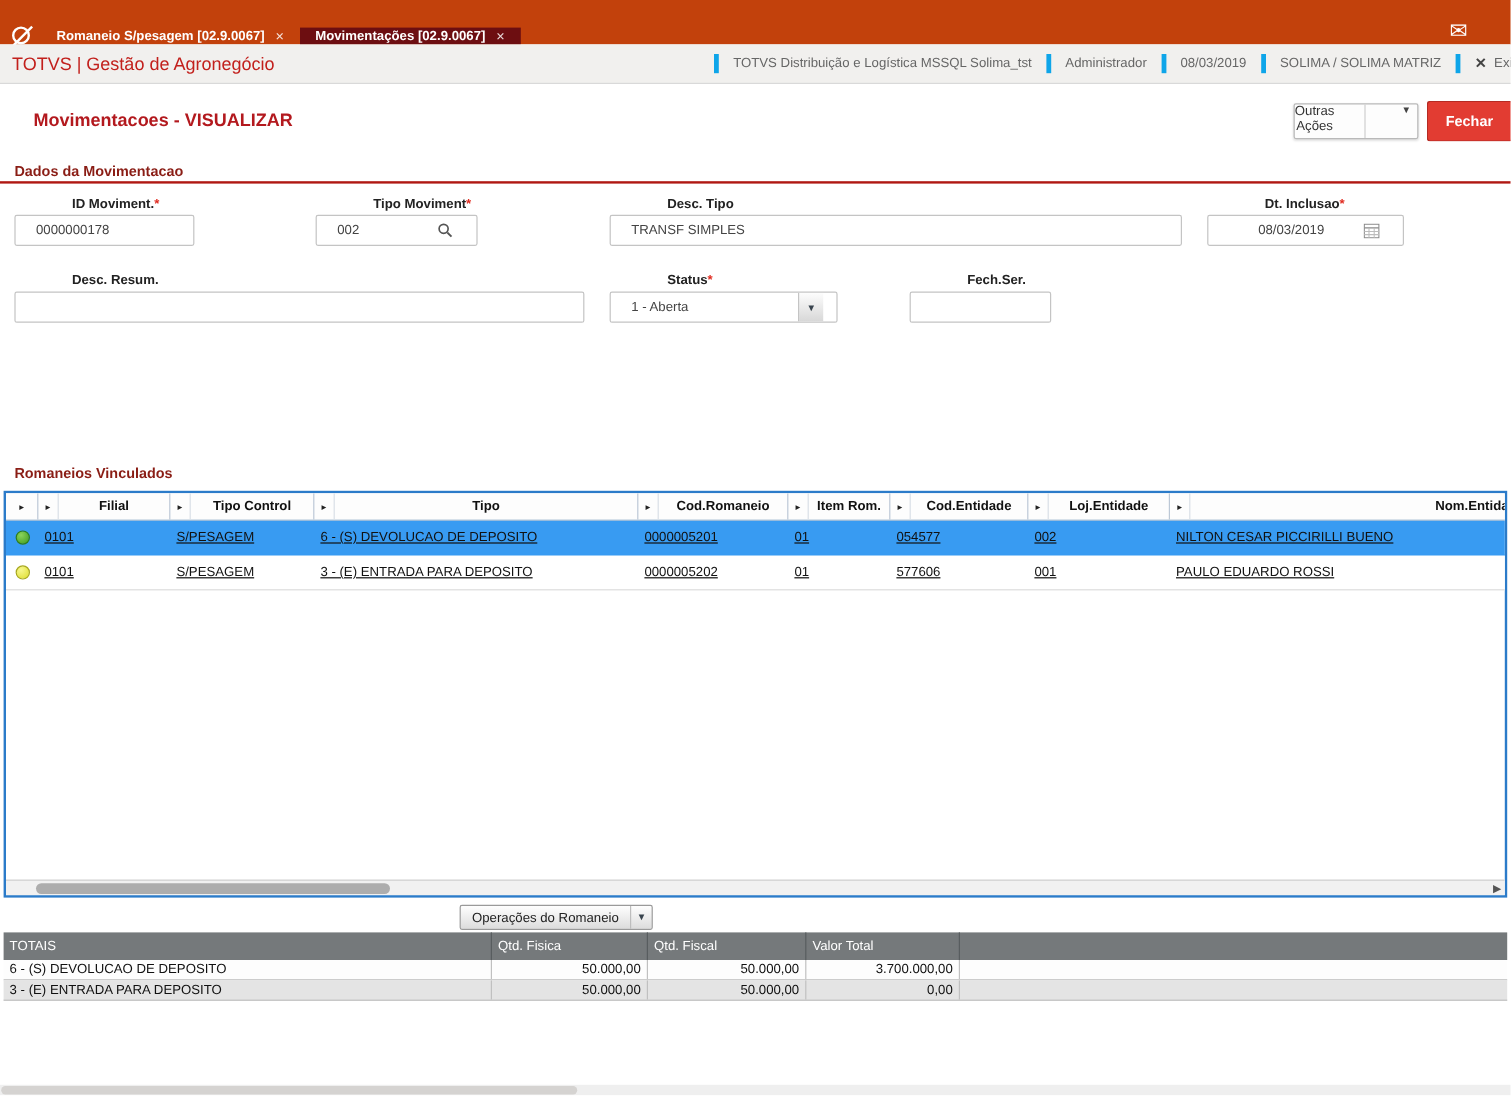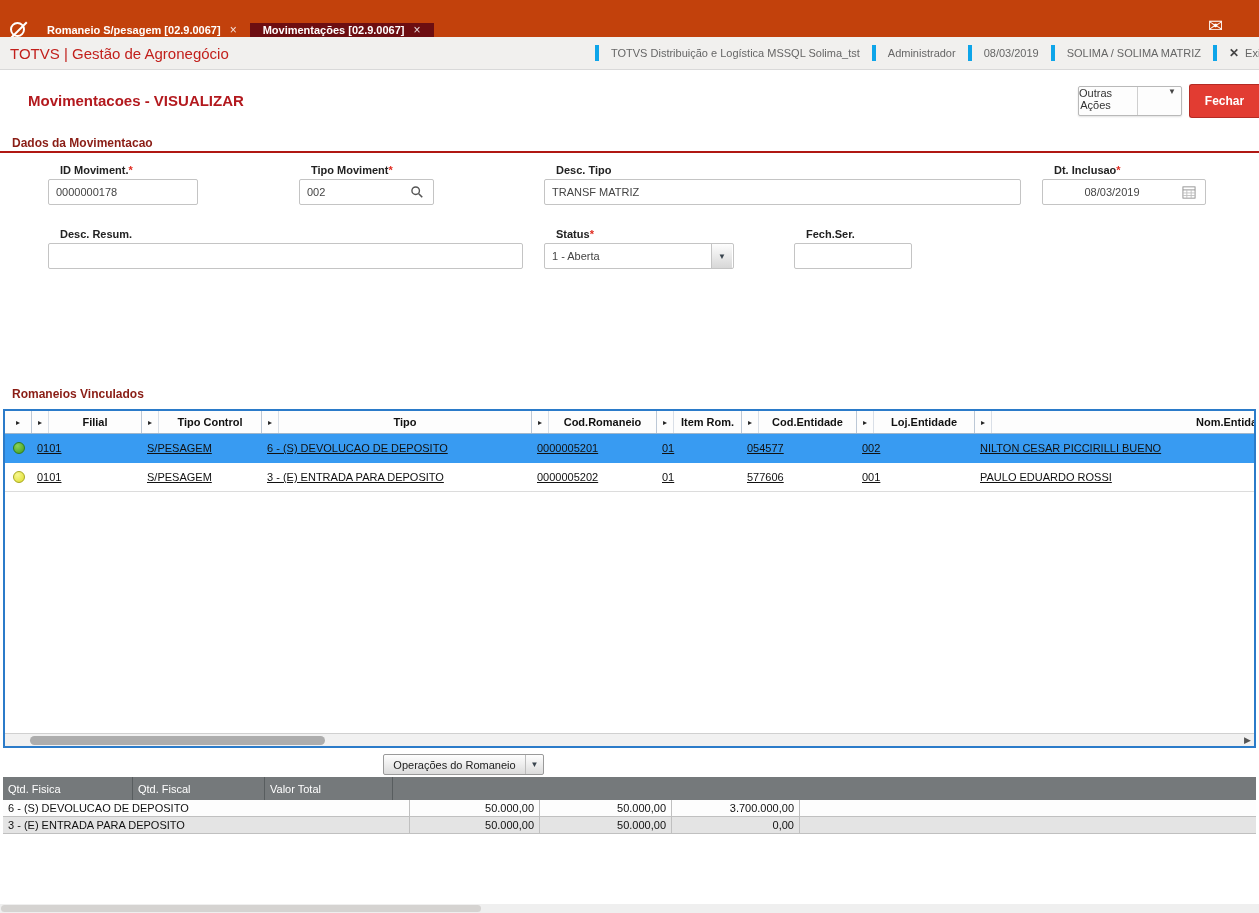--- a/index.html
+++ b/index.html
@@ -40,21 +40,21 @@
   .btn-fechar { position:absolute; right:0; top:84px; width:70px; height:34px; background:#e23c32; border:1px solid #b52b24; border-right:none; border-radius:3px 0 0 3px; color:#ffffff; font-size:12px; font-weight:bold; display:flex; align-items:center; justify-content:center; cursor:pointer; }
 
   
   .section-title { position:absolute; left:12px; top:136px; color:#8a1d15; font-size:12px; font-weight:bold; }
   .redline { position:absolute; left:0; right:0; top:151px; height:2px; background:#b01813; }
   .grid-title { position:absolute; left:12px; top:387px; color:#8a1d15; font-size:12px; font-weight:bold; }
 
   
   .f-label { position:absolute; font-size:11px; font-weight:bold; color:#222; white-space:nowrap;padding-left:48px; }
   .req { color:#e02b20; }
-  .f-input { position:absolute; height:26px; border:1px solid #c4c4c4; border-radius:2px; background:#fff; display:flex; align-items:center; padding:0 7px; font-size:11px; color:#444; overflow:hidden;margin-left:36px; }
+  .f-input { position:absolute; height:26px; border:1px solid #c4c4c4; border-radius:2px; background:#fff; display:flex; align-items:center; padding:0 17px; font-size:11px; color:#444; overflow:hidden; }
   .f-input .val { white-space:nowrap; }
   .icon-btn { margin-left:auto; display:flex; align-items:center; justify-content:center; width:18px; height:100%; cursor:pointer; }
   .dt-val { margin-left:auto; padding-right:6px; }
   .dd-btn { margin-left:auto; width:21px; align-self:stretch; background:linear-gradient(#fdfdfd,#d7d7d7); border-left:1px solid #c4c4c4; display:flex; align-items:center; justify-content:center; font-size:8px; color:#39444e; cursor:pointer; margin-right:-6px; }
 
   
   .grid { position:absolute; left:3px; right:3px; top:409px; height:339px; border:2px solid #2b7bc9; background:#fff; overflow:hidden; }
   .g-head { display:flex; height:23px; background:#fdfdfd; border-bottom:1px solid #9fb6cc; width:1470px; }
   .g-h { display:flex; align-items:stretch; border-right:1px solid #bcc8d6; }
   .g-h .sort { width:17px; display:flex; align-items:center; justify-content:center; font-size:8px; color:#222; border-right:1px solid #d9dfe7; }
@@ -154,21 +154,21 @@
     <span class="icon-btn">
       <svg width="14" height="14" viewBox="0 0 16 16">
           <circle cx="6.5" cy="6.5" r="4.3" fill="none" stroke="#555" stroke-width="1.6"></circle>
           <line x1="10" y1="10" x2="14" y2="14" stroke="#555" stroke-width="1.8"></line>
         </svg>
     </span>
   </div>
 
   <div class="f-label" style="left:508px; top:164px;">Desc. Tipo</div>
   <div class="f-input" style="left:508px; top:179px; width:477px;">
-    <span class="val">TRANSF MATRIZ</span>
+    <span class="val">TRANSF SIMPLES</span>
   </div>
 
   <div class="f-label" style="left:1006px; top:164px;">
     <span>Dt. Inclusao</span><span class="req">*</span>
   </div>
   <div class="f-input" style="left:1006px; top:179px; width:164px;">
     <span class="val dt-val">08/03/2019</span>
     <span class="icon-btn">
       <svg width="14" height="13" viewBox="0 0 16 15">
           <rect x="1" y="1" width="14" height="13" fill="#fff" stroke="#8a8a8a"></rect>
@@ -274,20 +274,21 @@
     </div>
   </div>
 
   <div class="ops-btn">
     <span class="lbl">Operações do Romaneio</span>
     <span class="caret">▼</span>
   </div>
 
   <div class="totals">
     <div class="t-head">
+      <div class="t-h t0">TOTAIS</div>
       <div class="t-h t1">Qtd. Fisica</div>
       <div class="t-h t2">Qtd. Fiscal</div>
       <div class="t-h t3">Valor Total</div>
       <div class="t-h t4"></div>
     </div>
     <div class="t-row odd">
       <div class="t-c t0">6 - (S) DEVOLUCAO DE DEPOSITO</div>
       <div class="t-c t1 num">50.000,00</div>
       <div class="t-c t2 num">50.000,00</div>
       <div class="t-c t3 num">3.700.000,00</div>

